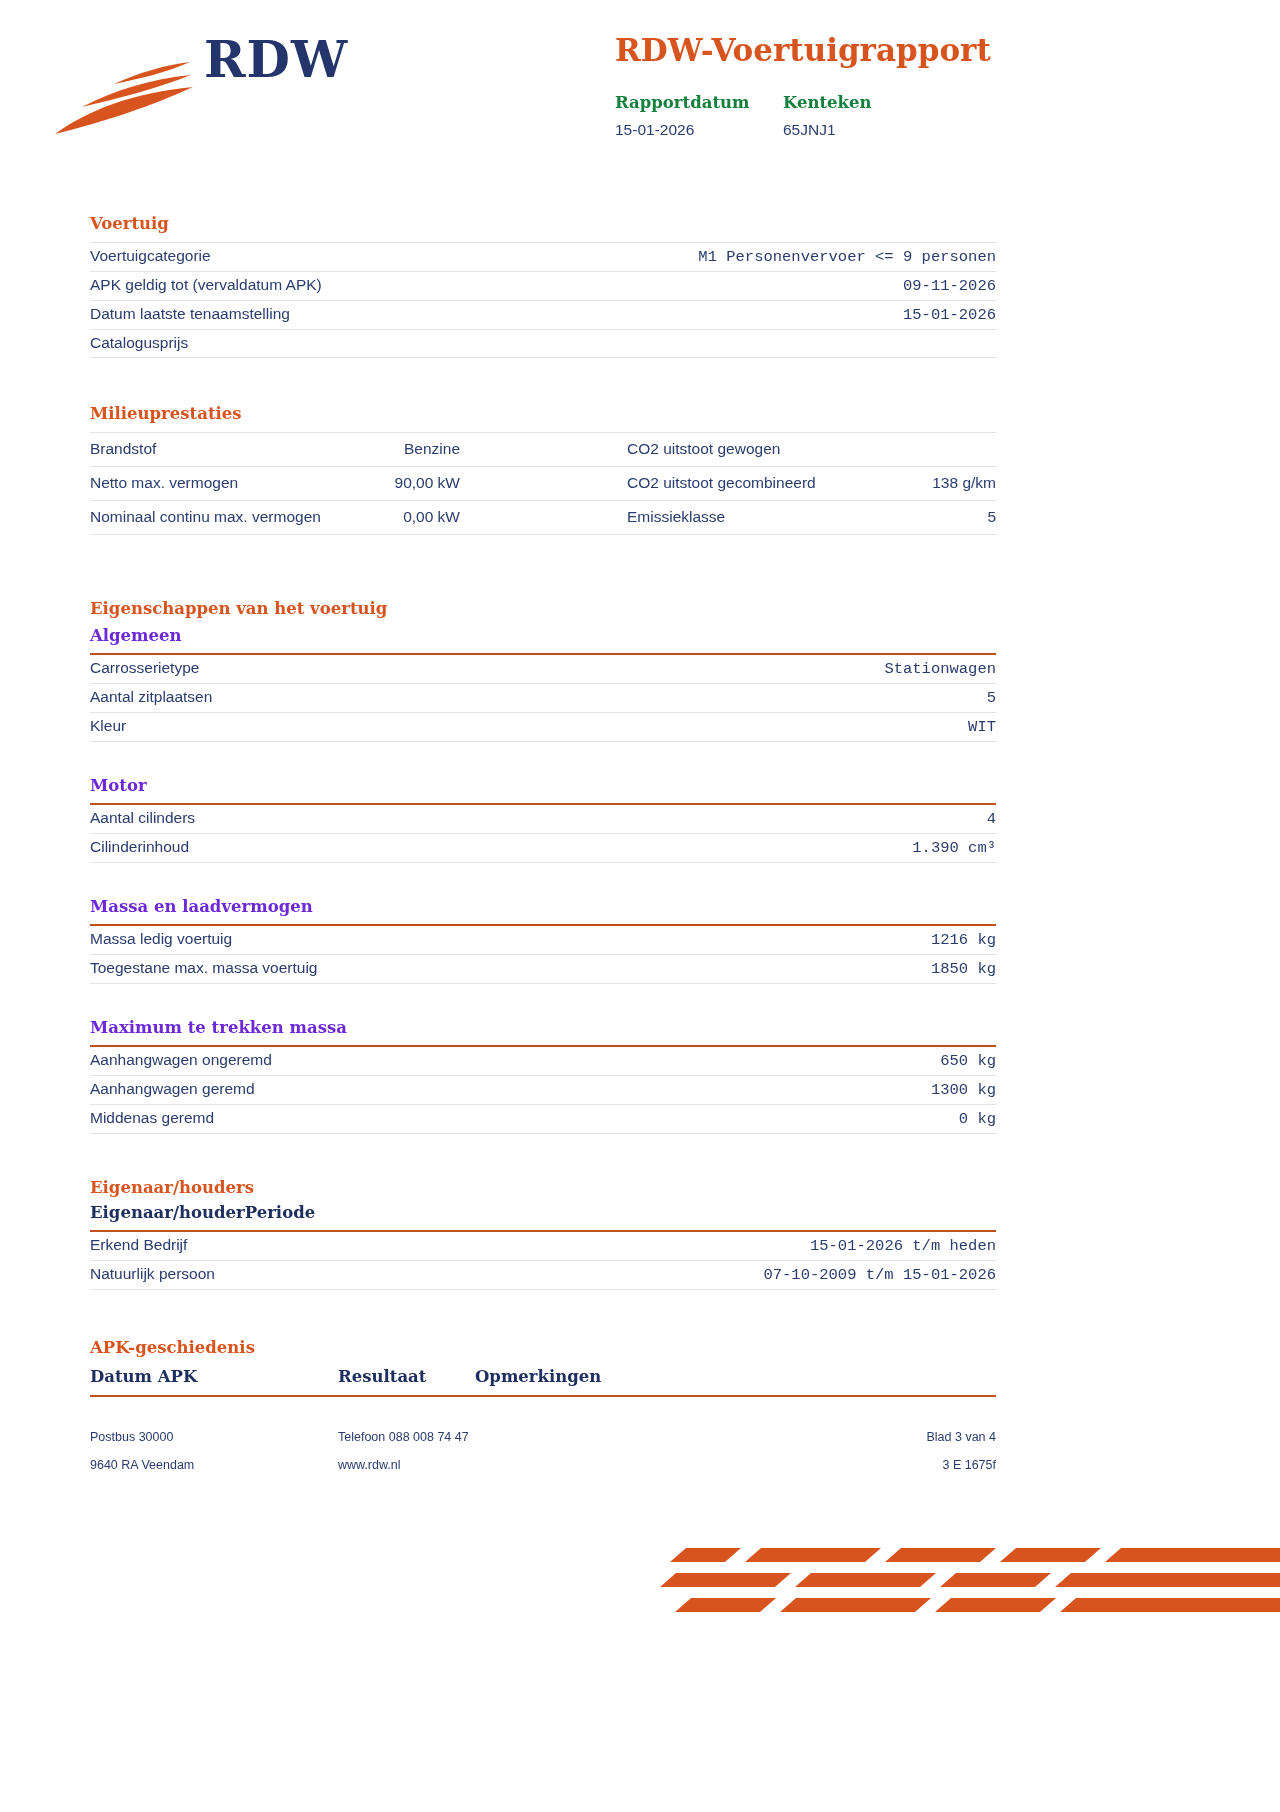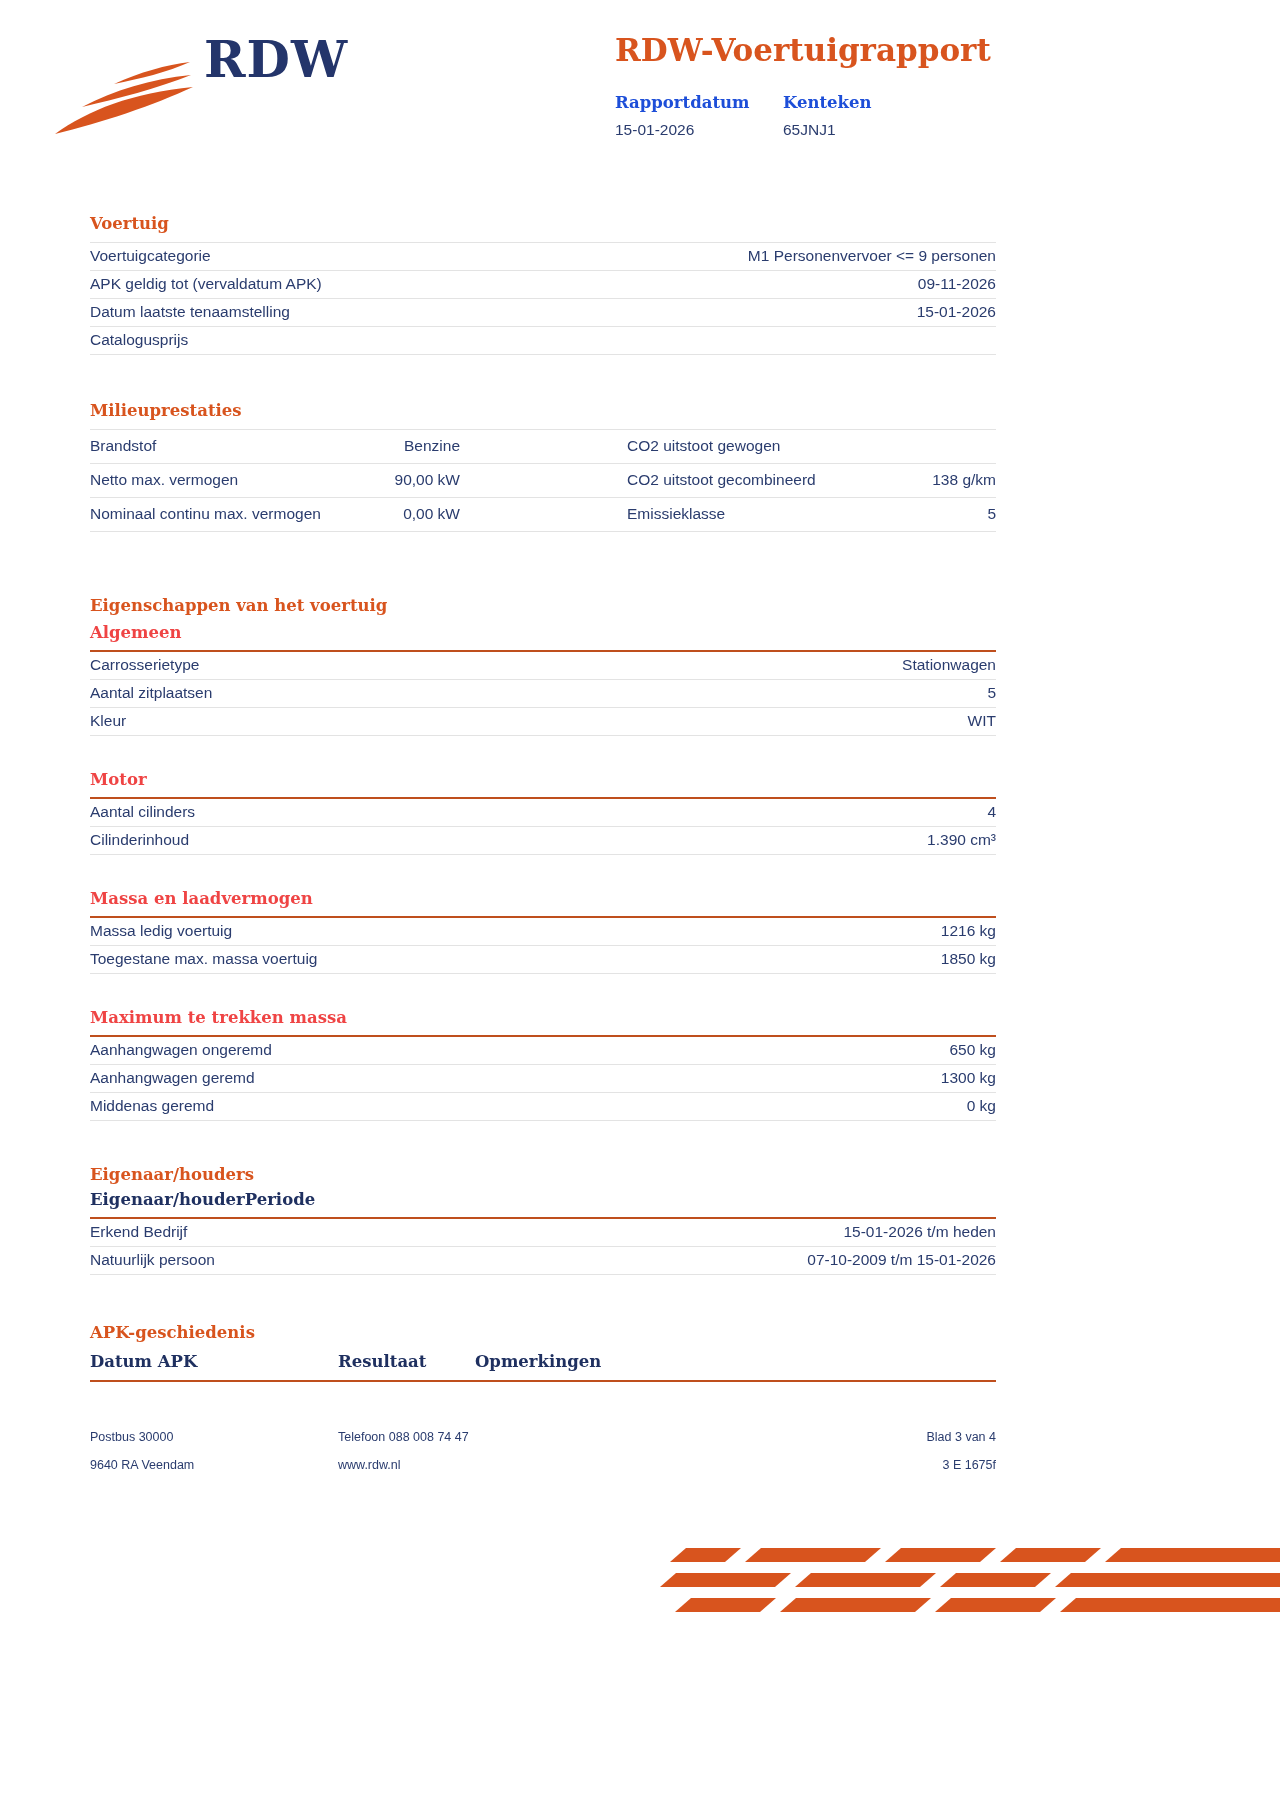--- a/index.html
+++ b/index.html
@@ -15,51 +15,51 @@
 
   
   .hdr { position:relative; height:196px; }
   .logo { position:absolute; left:-36px; top:36px; width:330px; height:104px; }
   .logo svg { position:absolute; left:0; top:24px; }
   .wordmark { position:absolute; left:150px; top:-6px; font-size:50px; color:#24356B; letter-spacing:1px; }
   .hdr-right { position:absolute; left:525px; top:33px; width:381px; }
   .doc-title { font-size:31px; color:#D8541E; line-height:1.1; }
   .meta { display:flex; margin-top:26px; }
   .meta-col { width:168px; }
-  .meta-label { font-size:16.5px; color:#1d4ed8; }
+  .meta-label { font-size:16.5px; color:#15803d; }
   .meta-value { font-size:15.5px; margin-top:9px; color:#2A3C6E; }
 
   
   .sec-h { font-size:16.5px; color:#D8541E; line-height:19px; }
   .rows { margin-top:9px; border-top:1px solid #E3E3E3; }
   .row {
     display:flex; justify-content:space-between; align-items:baseline;
     padding:4px 0 5px; border-bottom:1px solid #E3E3E3; font-size:15.5px;
   }
   .row .lbl { text-align:left; }
-  .row .val { text-align:right; }
+  .row .val { text-align:right;font-family:Liberation Mono, monospace; }
 
   #sec-voertuig { margin-top:18px; }
   #sec-milieu   { margin-top:46px; }
   #sec-eigenschappen { margin-top:64px; }
   #sec-eigenaar { margin-top:44px; }
   #sec-apk      { margin-top:48px; }
 
   
   .mrows { margin-top:9px; border-top:1px solid #E3E3E3; }
   .mrow { display:flex; align-items:baseline; padding:7px 0 8px; border-bottom:1px solid #E3E3E3; font-size:15.5px;justify-content:flex-end; }
   .mc1 { width:300px; }
   .mc2 { width:70px; text-align:right; }
   .mc3 { width:300px; margin-left:167px; }
   .mc4 { flex:1; text-align:right; }
 
   
   .group { margin-top:34px; }
   .group.first { margin-top:8px; }
-  .sub { font-size:16.5px; color:#ef4444; line-height:19px; padding-bottom:8px; border-bottom:2px solid #BF4F1D; }
+  .sub { font-size:16.5px; color:#6d28d9; line-height:19px; padding-bottom:8px; border-bottom:2px solid #BF4F1D; }
 
   
   .owner-head {
     display:flex; justify-content:flex-start; margin-top:6px;
     font-size:16.5px; color:#1F3060; line-height:19px;
     padding-bottom:8px; border-bottom:2px solid #BF4F1D;
   }
 
   
   .apk-head {

